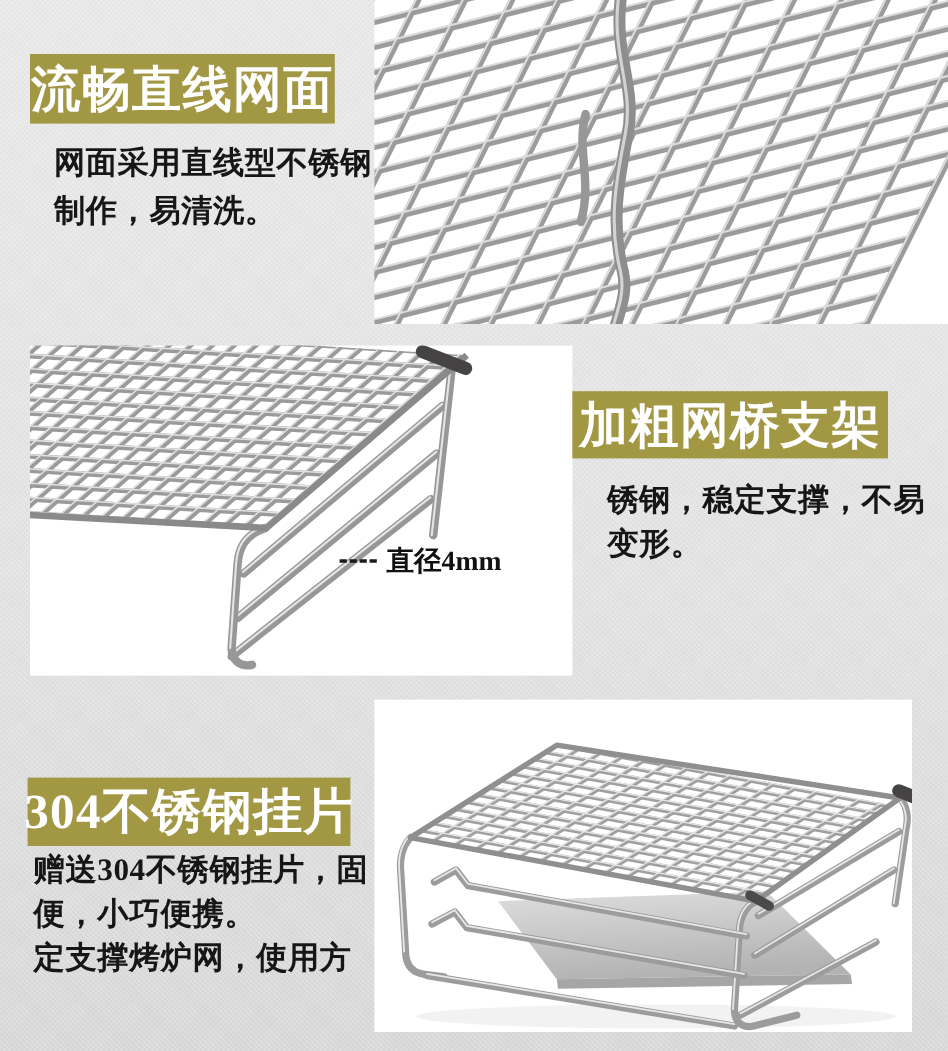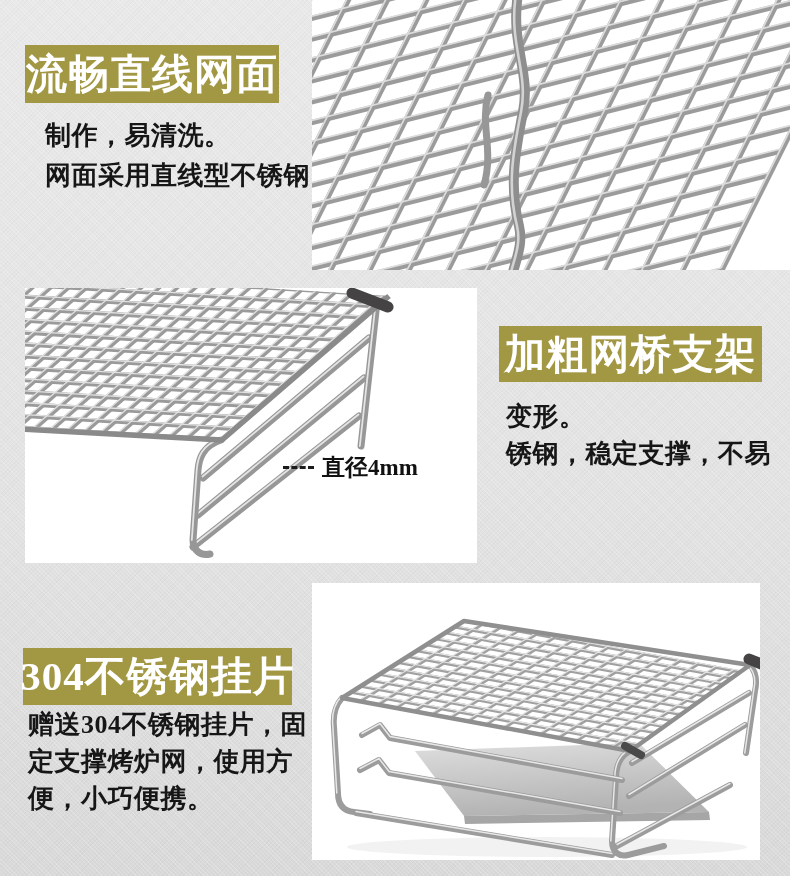--- a/index.html
+++ b/index.html
@@ -134,22 +134,22 @@
       </g>
     <path class="hookd" d="M206,-6 C198,44 219,72 211,112 C203,152 197,186 207,226 C211,243 205,257 201,272"></path>
     <path class="hookl" d="M204,-6 C196,44 217,72 209,112 C201,152 195,186 205,226 C209,243 203,257 199,272"></path>
     <path class="bar" d="M176,95 C168,125 182,150 172,185"></path>
   </svg>
 
   <div class="banner" style="left:25px;top:45px;width:254px;height:58px;background:#a29743">
     <span>流畅直线网面</span>
   </div>
   <div class="body" style="left:45px;top:116px;line-height:40px">
+    <span class="bl">网面采用直线型不锈钢</span>
     <span class="bl">制作，易清洗。</span>
-    <span class="bl">网面采用直线型不锈钢</span>
   </div>
 
   <svg class="photo" style="left:25px;top:288px;width:452px;height:275px" viewBox="0 0 452 275" aria-hidden="true">
     <defs>
         <clipPath id="mclip">
           <polygon points="199,155 364,8 -80,-20 -245,127"></polygon>
         </clipPath>
       </defs>
     <path class="bar" d="M178,190 L344,50"></path>
       <path class="hl" d="M177.5,188.5 L343.5,48.5"></path>
@@ -251,35 +251,35 @@
     </g>
     <path class="edge" d="M-40,139 L197,152 L364,8"></path>
     <path class="handle" d="M327,5 L363,19"></path>
   </svg>
 
   <div class="anno">
     <span class="anno-dash"></span>
     <span class="anno-text">直径4mm</span>
   </div>
 
-  <div class="banner" style="left:499px;top:326px;width:263px;height:56px;background:#a29743">
+  <div class="banner" style="left:477px;top:326px;width:263px;height:56px;background:#a29743">
     <span>加粗网桥支架</span>
   </div>
   <div class="body" style="left:506px;top:398px;line-height:37px">
+    <span class="bl">锈钢，稳定支撑，不易</span>
     <span class="bl">变形。</span>
-    <span class="bl">锈钢，稳定支撑，不易</span>
   </div>
 
   <div class="banner" style="left:23px;top:648px;width:269px;height:57px;background:#a29743">
     <span>304不锈钢挂片</span>
   </div>
   <div class="body" style="left:28px;top:706px;line-height:37px">
     <span class="bl">赠送304不锈钢挂片，固</span>
+    <span class="bl">便，小巧便携。</span>
     <span class="bl">定支撑烤炉网，使用方</span>
-    <span class="bl">便，小巧便携。</span>
   </div>
 
   <svg class="photo" style="left:312px;top:583px;width:448px;height:277px" viewBox="0 0 448 277" aria-hidden="true">
     <defs>
       <clipPath id="bclip">
           <polygon points="30,115 152,38 438,82 318,168"></polygon>
         </clipPath>
       <linearGradient id="trayg" x1="0" y1="0" x2="0.25" y2="1">
         <stop offset="0" stop-color="#dedede"></stop>
           <stop offset="1" stop-color="#b3b3b3"></stop>

